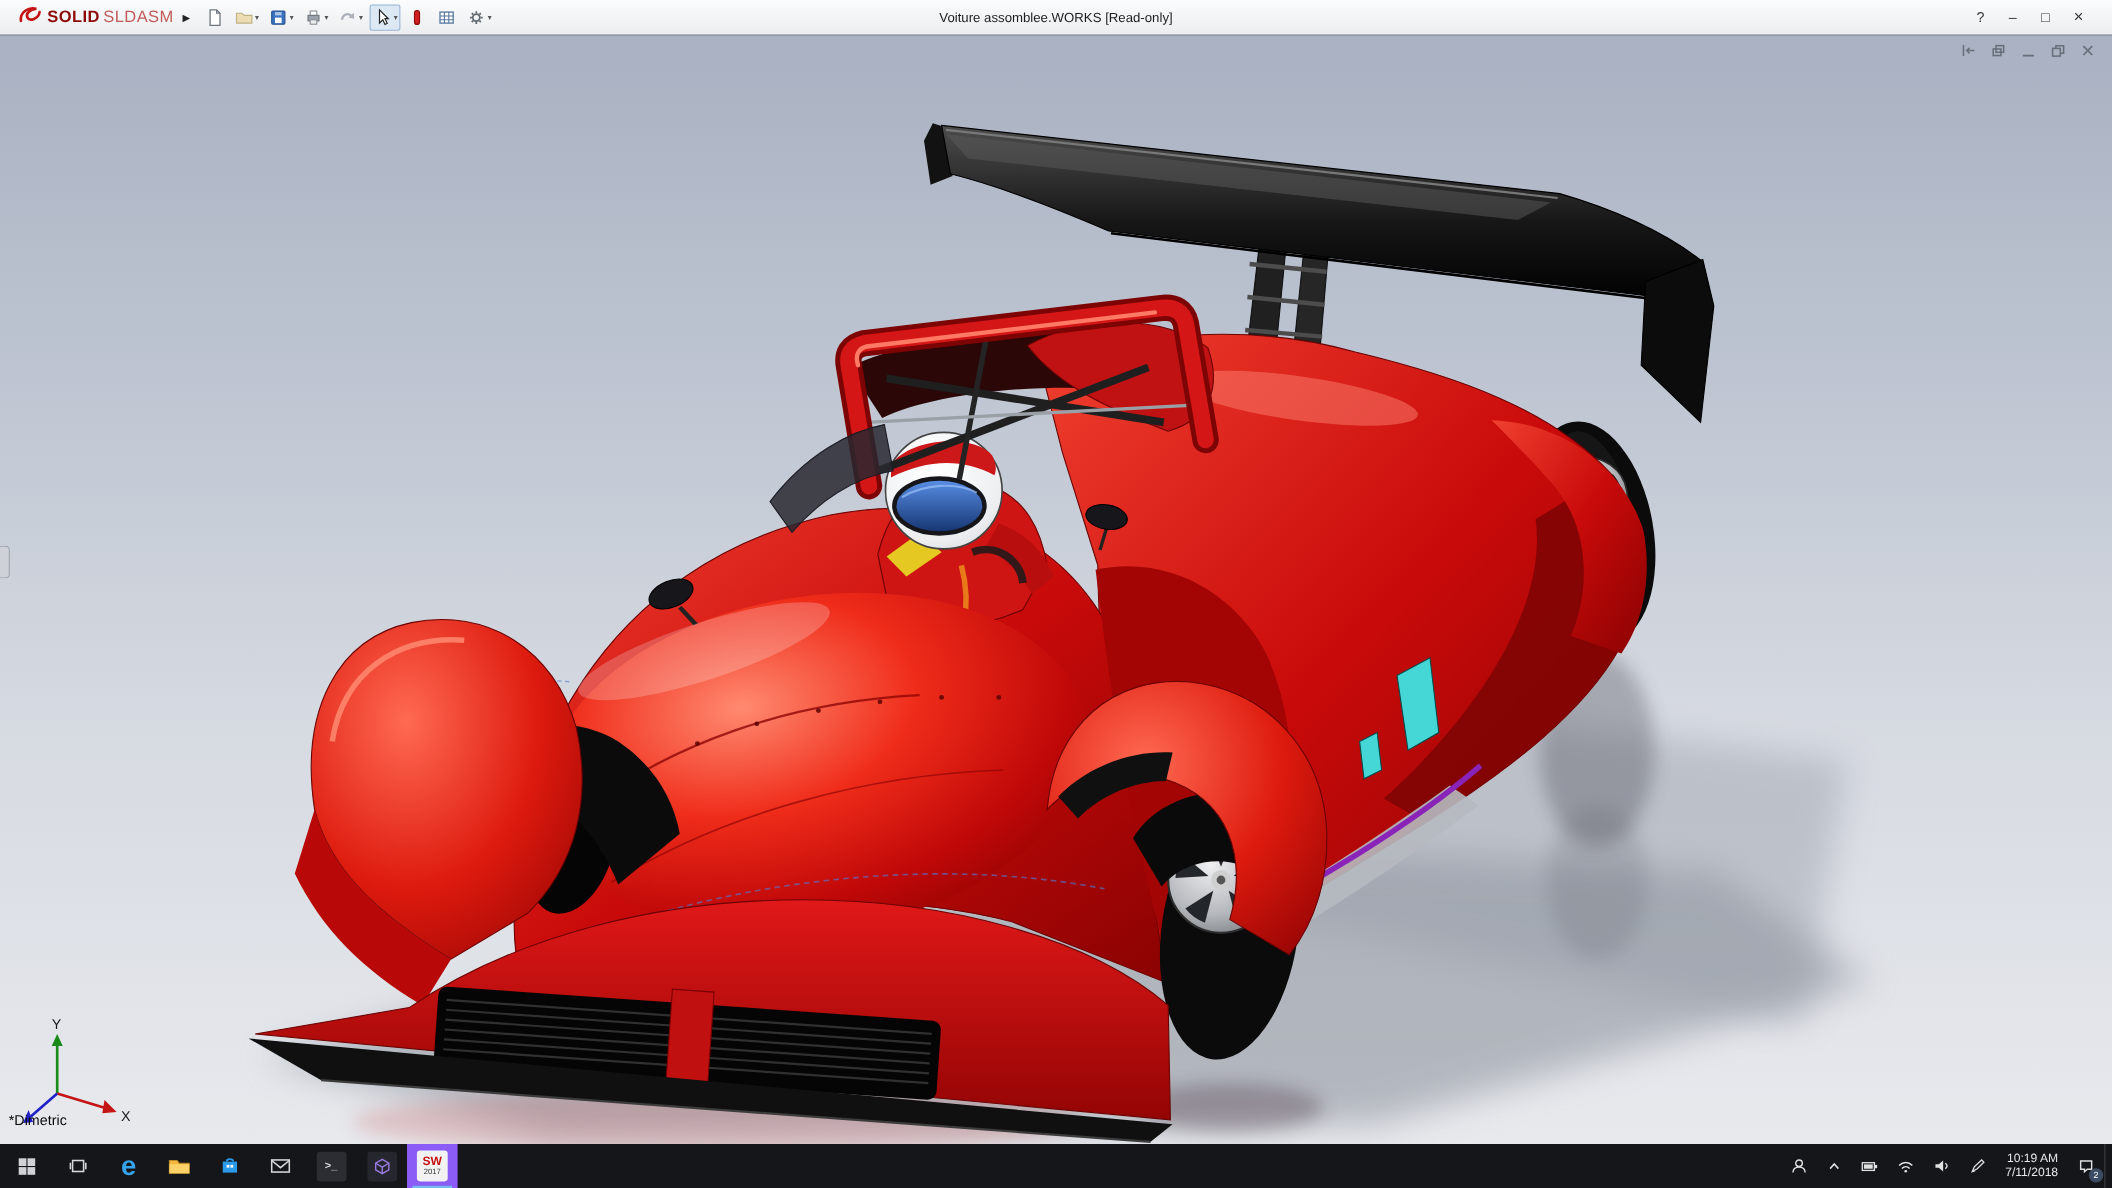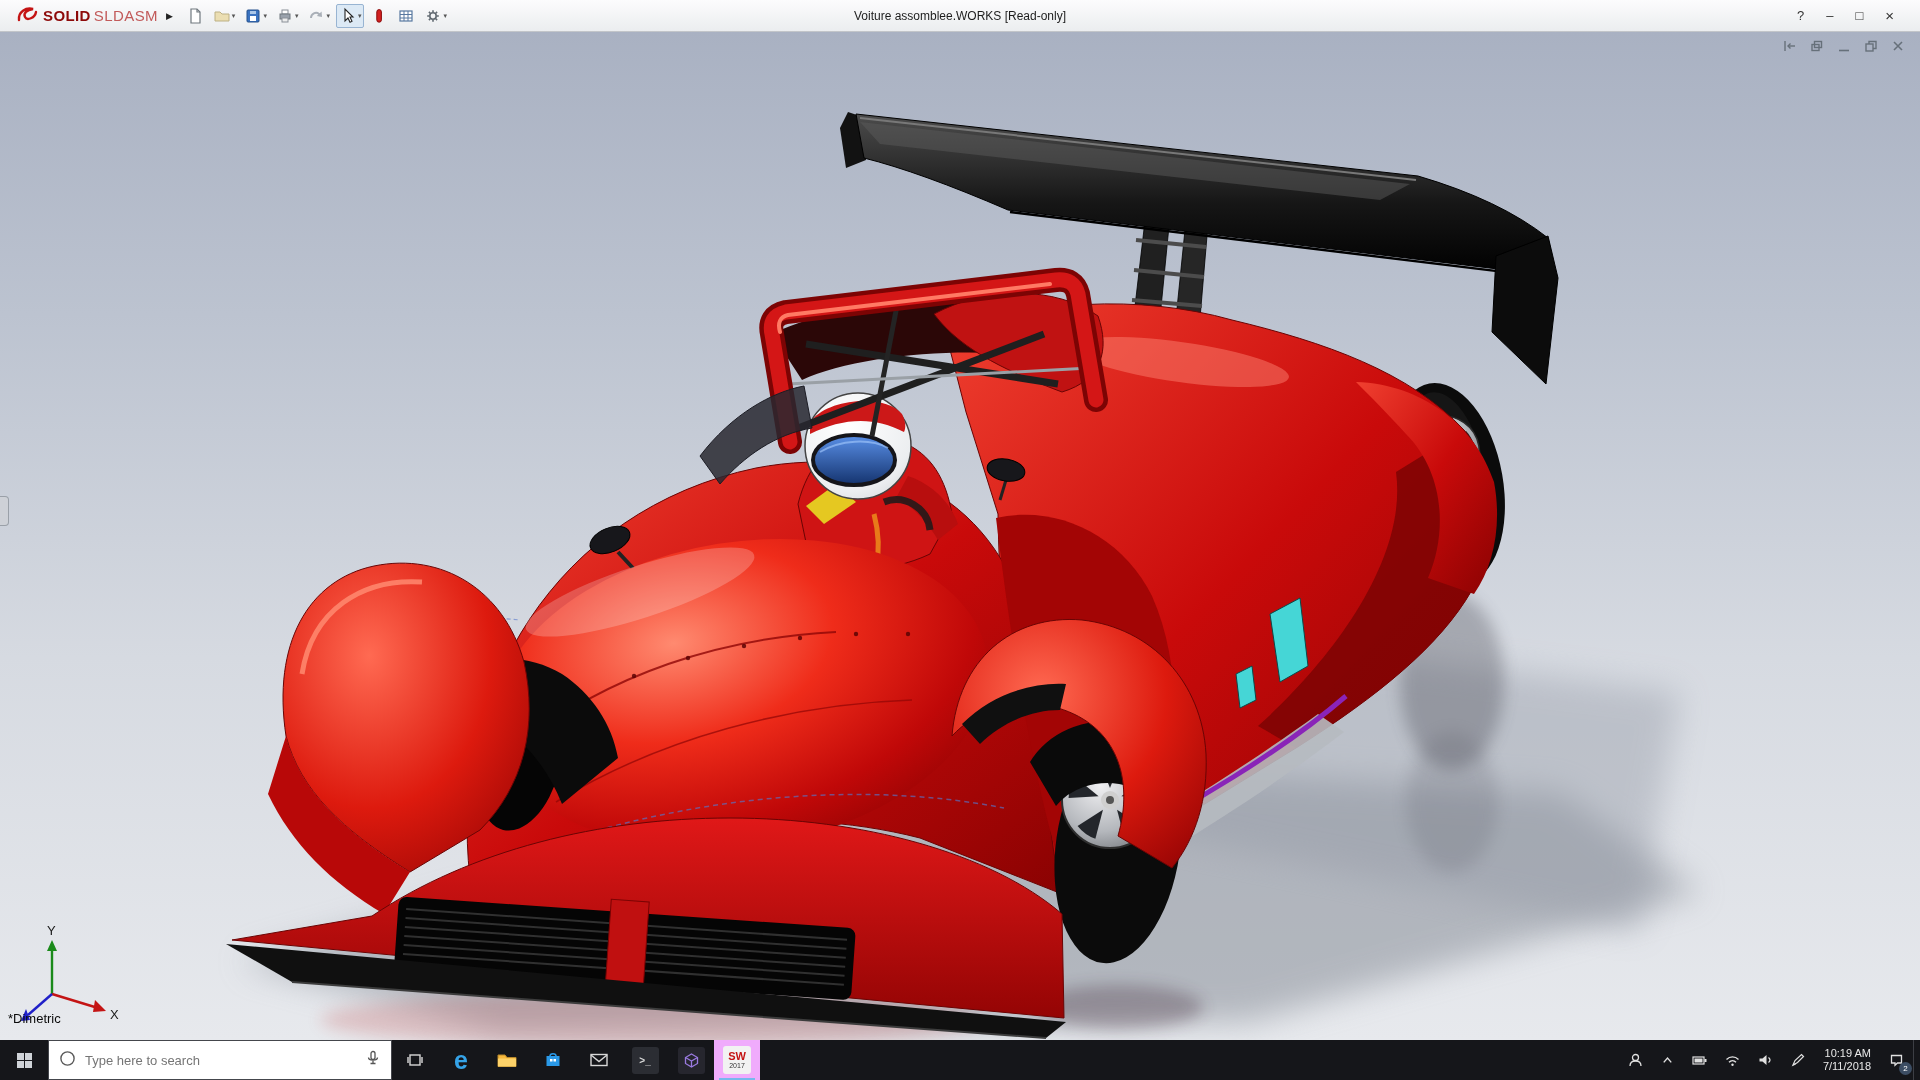--- a/index.html
+++ b/index.html
@@ -38,21 +38,21 @@
 
   
   .taskbar { position:absolute; left:0; right:0; bottom:0; height:40px;
     background:#15161a; display:flex; align-items:stretch; color:#e8e8e8; }
   .start { width:48px; display:flex; align-items:center; justify-content:center; }
   .search { width:344px; background:#fff; display:flex; align-items:center;
     gap:9px; padding:0 10px; border:1px solid #44464c; }
   .search input { flex:1; border:none; outline:none; font-size:13px; color:#4a4a4a; background:transparent;
     font-family:"Liberation Sans", sans-serif; }
   .tb-btn { width:46px; display:flex; align-items:center; justify-content:center; position:relative; }
-  .tb-btn.active { background:#f0abfc; }
+  .tb-btn.active { background:#8b5cf6; }
   .tb-btn.active::after { content:""; position:absolute; bottom:0; left:5px; right:5px;
     height:2px; background:#76b9ed; }
   .edge-e { font-size:25px; font-weight:bold; color:#35a3e8; line-height:25px; }
   .dark-tile { width:27px; height:27px; border-radius:3px; display:flex;
     align-items:center; justify-content:center; }
   .console-tile { background:#2b2d33; color:#d8d8d8; font-size:10px; font-weight:bold; }
   .cube-tile { background:#26262e; }
   .sw-tile { width:28px; height:28px; background:#f2f2f2; border-radius:3px;
     display:flex; flex-direction:column; align-items:center; justify-content:center; }
   .sw-tile .sw { color:#c41414; font-weight:bold; font-size:11px; line-height:12px; }
@@ -406,35 +406,20 @@
   <footer class="taskbar">
     <div class="start">
       <svg width="17" height="17" viewBox="0 0 17 17">
         <rect x="1" y="1" width="7" height="7" fill="#cfd3d8"></rect>
           <rect x="9" y="1" width="7" height="7" fill="#cfd3d8"></rect>
         <rect x="1" y="9" width="7" height="7" fill="#cfd3d8"></rect>
           <rect x="9" y="9" width="7" height="7" fill="#cfd3d8"></rect>
       </svg>
     </div>
 
-    <div class="search">
-      <span>
-        <svg width="17" height="17" viewBox="0 0 17 17">
-            <circle cx="8.5" cy="8.5" r="6.6" fill="none" stroke="#5a5a5a" stroke-width="1.4"></circle>
-          </svg>
-      </span>
-      <input type="text" placeholder="Type here to search" style="">
-      <span>
-        <svg width="16" height="16" viewBox="0 0 16 16" fill="none" stroke="#555" stroke-width="1.3">
-          <rect x="6" y="1.5" width="4" height="8" rx="2"></rect>
-            <path d="M3.5,7.5 C3.5,11 12.5,11 12.5,7.5"></path>
-            <path d="M8,11 V13.5 M5.5,13.5 H10.5"></path>
-        </svg>
-      </span>
-    </div>
 
     <div class="tb-btn">
       <svg width="18" height="18" viewBox="0 0 18 18" fill="none" stroke="#d8d8d8" stroke-width="1.4">
         <rect x="4" y="4" width="10" height="10"></rect>
           <path d="M2,6 V12 M16,6 V12"></path>
       </svg>
     </div>
     <div class="tb-btn">
       <span class="edge-e">e</span>
     </div>

